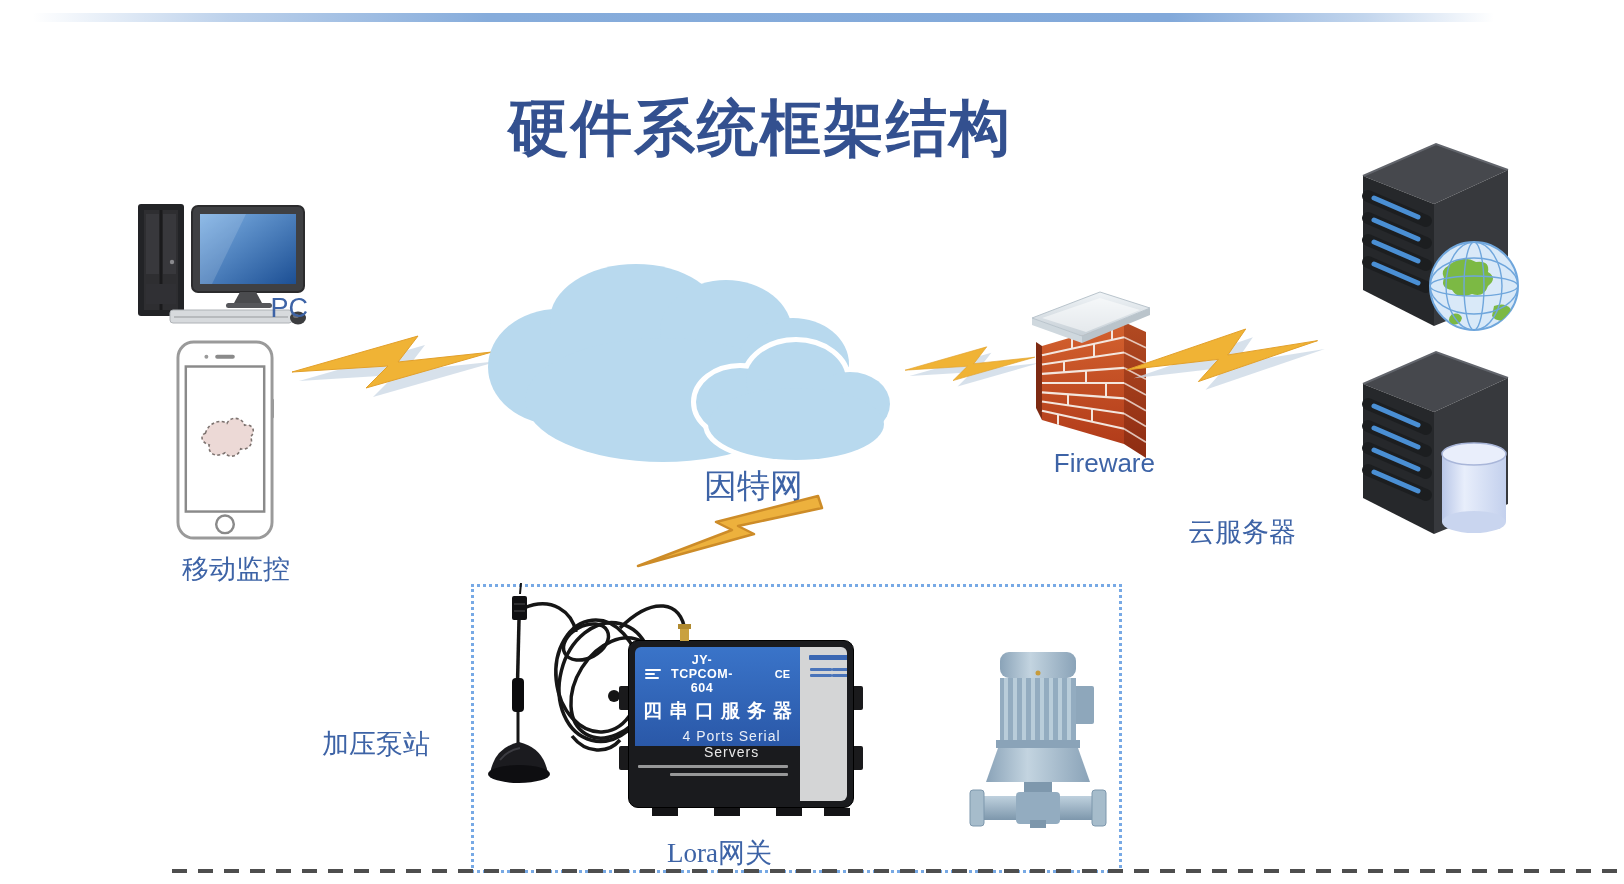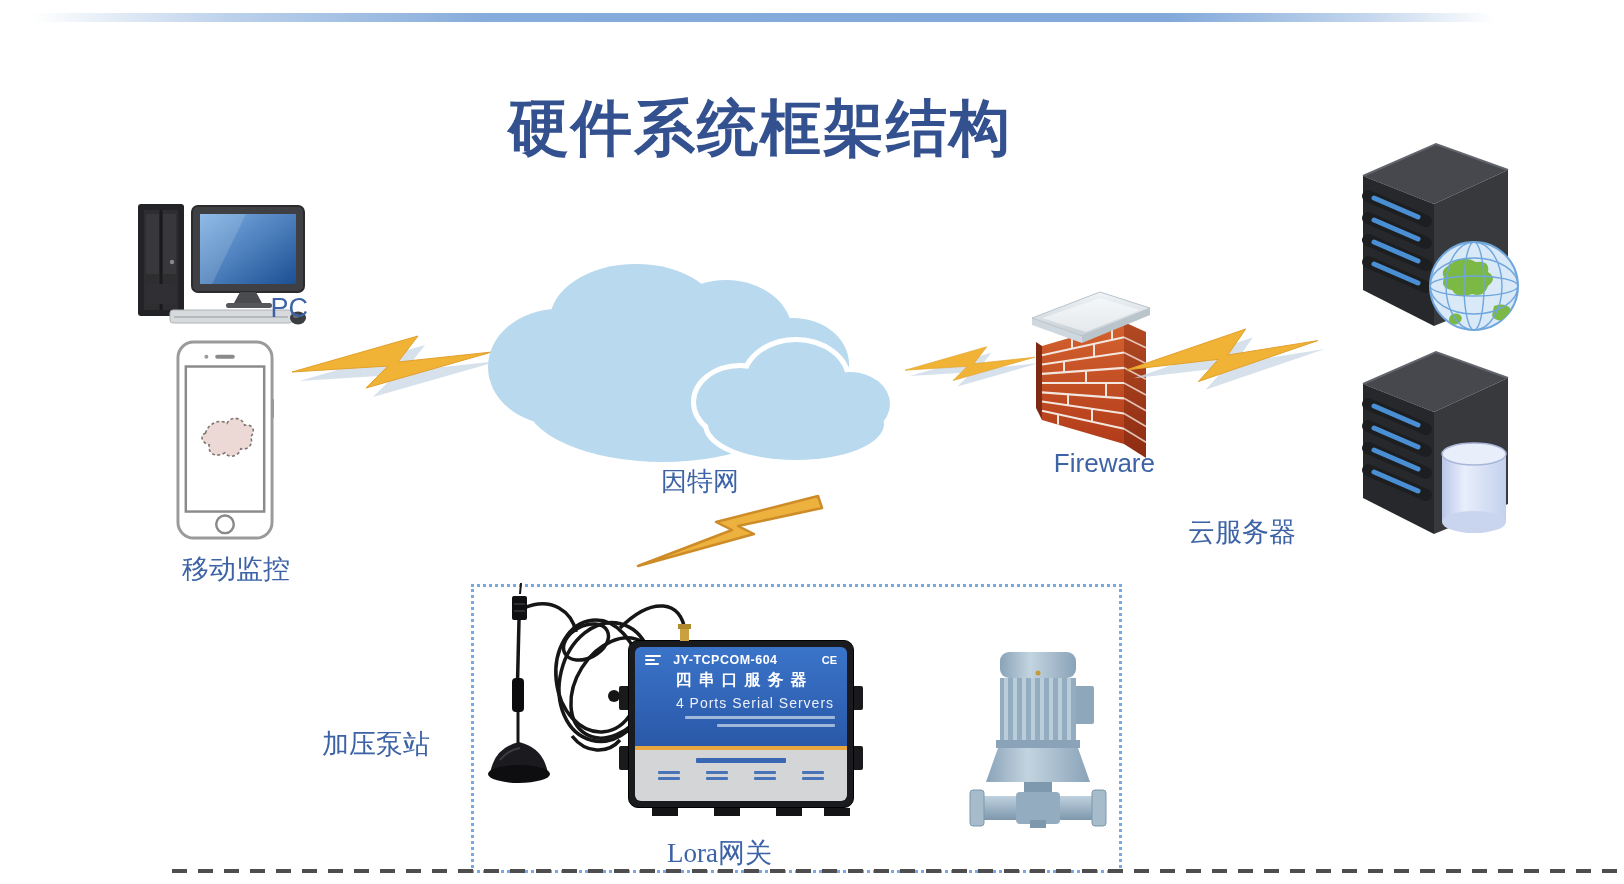--- a/index.html
+++ b/index.html
@@ -11,46 +11,46 @@
     background:linear-gradient(to right, rgba(255,255,255,0) 2%, rgba(134,172,219,.55) 14%,
       #86acdb 30%, #82a9da 72%, rgba(134,172,219,.5) 84%, rgba(255,255,255,0) 92%);}
   
   #title{left:498px;top:88px;width:524px;text-align:center;
     font-family:"Liberation Serif",serif;font-size:61px;font-weight:700;
     color:#33508f;letter-spacing:2px;white-space:nowrap;}
   
   .lbl{color:#3d63a6;font-size:27px;text-align:right;white-space:nowrap;}
   #lbl-pc{left:136px;top:293px;width:172px;}
   #lbl-mobile{left:160px;top:551px;width:130px;}
-  #lbl-internet{left:609px;top:464px;width:130px;font-size:26px;}
+  #lbl-internet{left:673px;top:464px;width:130px;font-size:33px;}
   #lbl-fireware{left:1028px;top:448px;width:127px;font-size:26px;}
   #lbl-cloudsrv{left:1176px;top:514px;width:120px;}
   #lbl-pump{left:314px;top:726px;width:116px;}
   #lbl-lora{left:638px;top:835px;width:134px;font-family:"Liberation Serif",serif;}
   
   #lorabox{left:471px;top:584px;width:645px;height:283px;border:3px dotted #77a9e5;}
   
   #bottomdash{left:172px;top:869px;width:1452px;height:4px;
     background:repeating-linear-gradient(to right,#4e4e4e 0 15px,transparent 15px 26px);}
   
   #device{left:628px;top:640px;width:226px;height:168px;}
   #device .face{position:absolute;inset:0;background:#1a1b1e;border-radius:10px;border:1px solid #000;}
   #device .ear{position:absolute;width:11px;height:24px;background:#1a1a1c;border-radius:2px;}
   #device .tab{position:absolute;bottom:-8px;width:26px;height:8px;background:#141416;}
   #device .sma{position:absolute;left:52px;top:-13px;width:9px;height:14px;background:#c9a13f;}
   #device .sma:before{content:"";position:absolute;left:-2px;top:-3px;width:13px;height:5px;background:#b08a2f;}
   #device .inner{position:absolute;left:7px;right:7px;top:7px;bottom:7px;border-radius:6px;
-    overflow:hidden;display:flex;flex-direction:column;}
+    overflow:hidden;display:flex;flex-direction:row;}
   #device .blue{height:99px;background:linear-gradient(#3a74c9,#2a58a8);padding-top:6px;box-sizing:border-box;}
   #device .row1{display:flex;align-items:center;}
   #device .logo{margin-left:10px;width:26px;}
   #device .logo i{display:block;background:#fff;height:2px;border-radius:1px;margin:2px 0;}
   #device .model{flex:1;text-align:center;color:#fff;font-size:12.5px;font-weight:bold;letter-spacing:.5px;}
   #device .ce{color:#fff;font-size:11px;margin-right:10px;font-weight:bold;margin-left:42px;}
-  #device .cn{margin-top:3px;text-align:center;color:#fff;font-size:16px;font-weight:bold;letter-spacing:7px;text-indent:7px;}
+  #device .cn{margin-top:3px;text-align:center;color:#fff;font-size:19px;font-weight:bold;letter-spacing:7px;text-indent:7px;}
   #device .en{margin-top:4px;text-align:center;color:rgba(255,255,255,.9);font-size:14px;letter-spacing:1px;margin-left:28px;}
   #device .bar{background:rgba(255,255,255,.55);height:3px;border-radius:1px;margin:5px 12px 0 auto;}
   #device .stripe{height:4px;background:#e9a63e;}
   #device .grey{flex:1;background:#d4d5d6;}
   #device .gtitle{width:90px;height:5px;background:#3a67b3;border-radius:1px;margin:8px auto 5px;}
   #device .terms{display:flex;justify-content:space-around;padding:0 10px;}
   #device .tgrp i{display:block;width:22px;height:3px;background:#4a74ba;margin:3px 0;border-radius:1px;}
   svg{display:block;}
 </style>
 </head>

